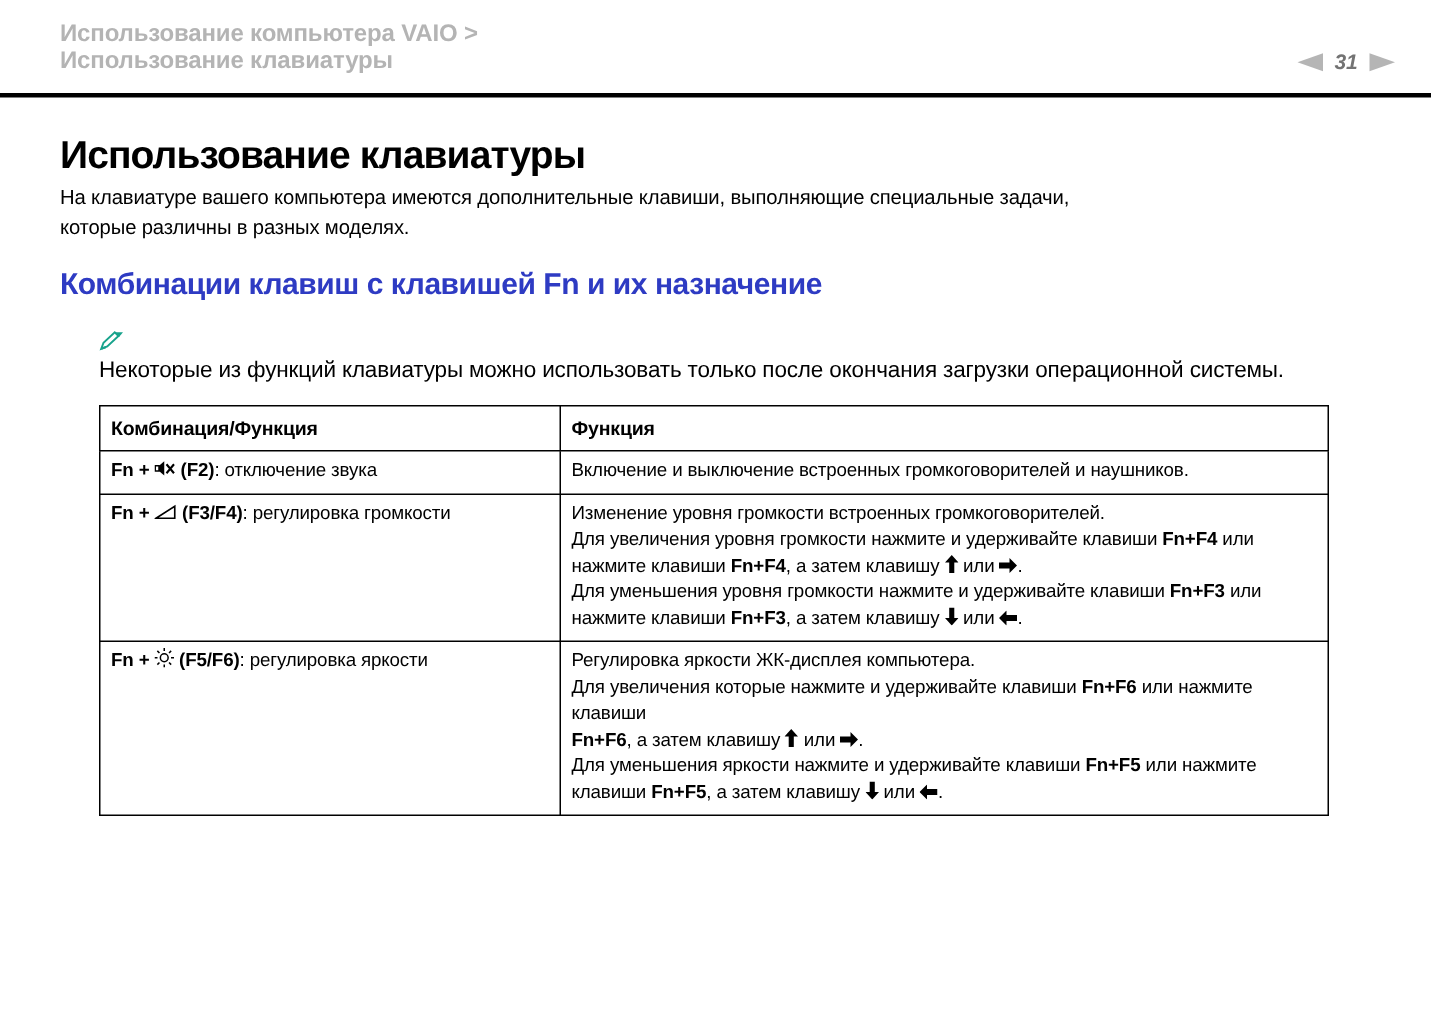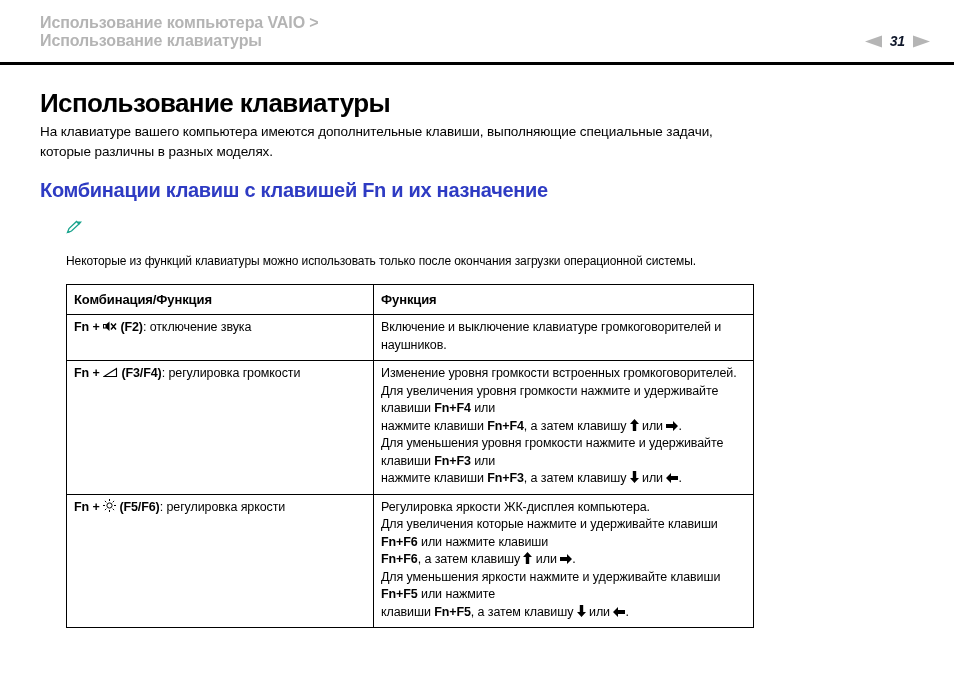--- a/index.html
+++ b/index.html
@@ -5,35 +5,35 @@
   * { margin: 0; padding: 0; box-sizing: border-box; }
   html, body { width: 954px; height: 674px; background: #ffffff; overflow: hidden; }
   body { font-family: "Liberation Sans", sans-serif; color: #000; letter-spacing: -0.1px; }
 
   
   .header { position: relative; height: 62px; }
   .breadcrumb { position: absolute; left: 40px; top: 14px; font-size: 16px; font-weight: bold;
                 color: #b4b4b4; line-height: 18px; white-space: pre-line; }
   .pagenav { position: absolute; right: 22px; top: 33px; display: flex; align-items: center; gap: 7px; }
   .pagenav .arrow { display: inline-block; cursor: pointer; line-height: 0; }
-  .page-number { font-size: 14px; font-weight: bold; font-style: italic; color: #0f172a; }
+  .page-number { font-size: 14px; font-weight: bold; font-style: italic; color: #737373; }
   .header-rule { width: 954px; height: 3px; background: #000; }
 
   
   .content { padding: 0 40px; }
   .doc-title { font-size: 26px; font-weight: bold; letter-spacing: -0.6px; margin-top: 23px; }
   .intro { margin-top: 3px; font-size: 13.5px; line-height: 20px; white-space: pre-line; }
   .section-title { margin-top: 17px; font-size: 20px; font-weight: bold; letter-spacing: -0.3px; color: #2e3bc3; }
 
   .note-block { margin: 18px 0 0 26px; }
   .note-icon { display: block; height: 15px; line-height: 0; }
-  .note-text { font-size: 12px; line-height: 16px; margin-top: 18px; }
+  .note-text { font-size: 15px; line-height: 16px; margin-top: 4px; }
 
   
-  table.fn-table { margin: 15px 0 0 26px; width: 688px; border-collapse: collapse; table-layout: fixed; }
+  table.fn-table { margin: 15px 0 0 26px; width: 820px; border-collapse: collapse; table-layout: fixed; }
   .fn-table th, .fn-table td { border: 1px solid #000; vertical-align: top; text-align: left; }
   .fn-table th { font-size: 13px; font-weight: bold; padding: 7px 8px 7px 7px; height: 30px; }
   .fn-table td { font-size: 12.5px; padding: 4px 8px 6px 7px; line-height: 17.5px; }
   .col-combo { width: 307px; }
   .b { font-weight: bold; }
   .func-line { min-height: 17.5px; }
   .inline-icon { display: inline-block; line-height: 0; }
   .inline-icon svg { vertical-align: -1px; }
 </style>
 </head>
@@ -83,21 +83,21 @@
       </tr>
     </thead>
     <tbody>
         <tr>
           <td><span class="b">Fn + </span><span class="inline-icon"><svg width="14" height="12" viewBox="0 0 14 12">
                 <rect x="0.5" y="4.5" width="2.5" height="3.5" fill="none" stroke="#000" stroke-width="1"></rect>
                 <polygon points="3,4.5 6.5,1.5 6.5,11 3,8" fill="#000"></polygon>
                 <path d="M8 3.5 L13 9.5 M13 3.5 L8 9.5" stroke="#000" stroke-width="1.4"></path>
               </svg></span><span class="b"> (F2)</span><span>: отключение звука</span></td>
           <td>
-            <div class="func-line"><span>Включение и выключение клавиатуре громкоговорителей и наушников.</span></div>
+            <div class="func-line"><span>Включение и выключение встроенных громкоговорителей и наушников.</span></div>
           </td>
         </tr>
         <tr>
           <td><span class="b">Fn + </span><span class="inline-icon"><svg width="15" height="11" viewBox="0 0 15 11">
                 <polygon points="1,9.5 13.5,9.5 13.5,1.5" fill="none" stroke="#000" stroke-width="1.1"></polygon>
               </svg></span><span class="b"> (F3/F4)</span><span>: регулировка громкости</span></td>
           <td>
             <div class="func-line"><span>Изменение уровня громкости встроенных громкоговорителей.</span></div>
             <div class="func-line"><span>Для увеличения уровня громкости нажмите и удерживайте клавиши </span><span class="b">Fn+F4</span><span> или</span></div>
             <div class="func-line"><span>нажмите клавиши </span><span class="b">Fn+F4</span><span>, а затем клавишу </span><span class="inline-icon"><svg width="9" height="12" viewBox="0 0 9 12">

